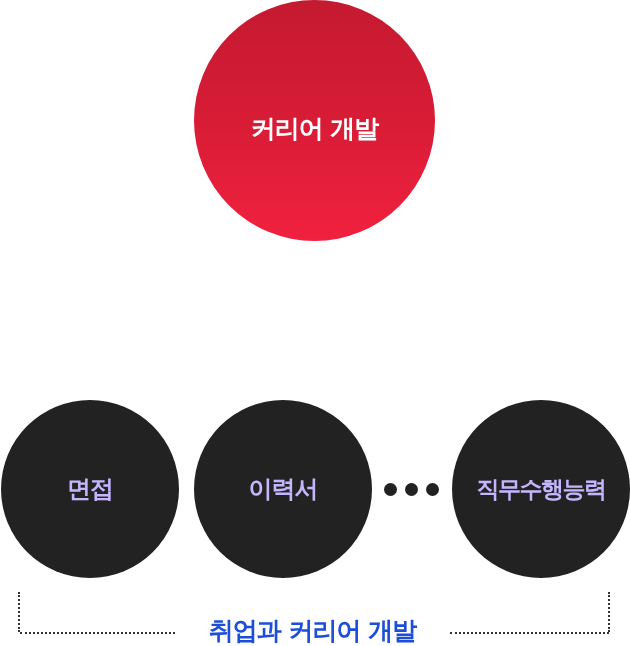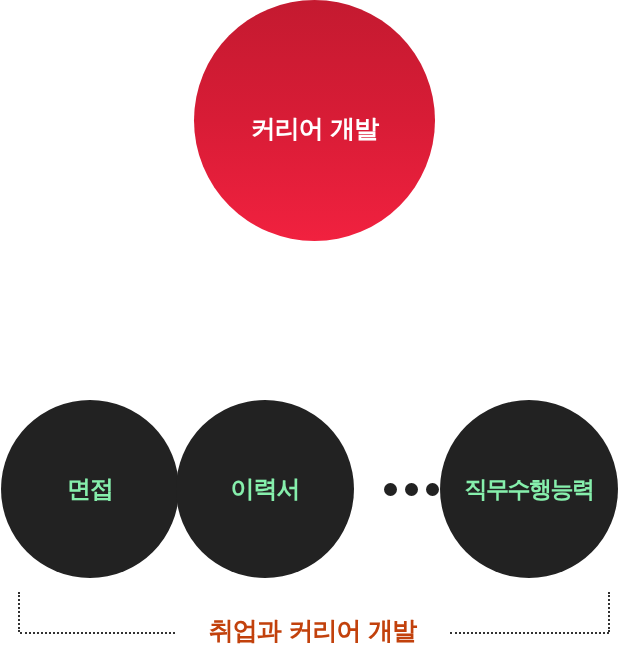--- a/index.html
+++ b/index.html
@@ -5,36 +5,36 @@
   html, body { margin:0; padding:0; background:#ffffff; }
   body { width:630px; height:646px; position:relative; overflow:hidden;
          font-family:"DejaVu Sans", "Liberation Sans", sans-serif; }
   .circle { position:absolute; border-radius:50%; display:flex; align-items:center;
             justify-content:center; text-align:center; color:#ffffff; font-weight:bold; }
   .hub { left:194px; top:0px; width:241px; height:241px;
          background:linear-gradient(180deg, #c41a30 0%, #d81c36 50%, #f1213f 100%);
          font-size:25px; line-height:36px; letter-spacing:-1px; }
   .hub .inner { display:flex; flex-direction:column; margin-top:17px; }
   .node { top:400px; width:178px; height:178px; background:#222222;
-          font-size:24px; letter-spacing:-1px; color:#86efac; }
+          font-size:24px; letter-spacing:-1px; color:#c4b5fd; }
   .n1 { left:1px; }
-  .n2 { left:176px; }
-  .n3 { left:440px; }
+  .n2 { left:194px; }
+  .n3 { left:452px; }
   .n3 span { font-size:23px; letter-spacing:-1.5px; }
   .ellipsis { position:absolute; left:384px; top:483px; display:flex; gap:8px; }
   .dot { width:13px; height:13px; border-radius:50%; background:#222222; }
   .bracket-v { position:absolute; top:592px; height:40px; width:0;
                border-left:2px dotted #333; }
   .bv-left { left:18px; }
   .bv-right { left:608px; }
   .bracket-h { position:absolute; top:632px; height:0; border-top:2px dotted #333; }
   .bh-left { left:20px; width:155px; }
   .bh-right { left:450px; width:159px; }
   .caption { position:absolute; left:175px; width:275px; top:614px; text-align:center;
-             font-size:25px; font-weight:bold; color:#c2410c; letter-spacing:-1px; }
+             font-size:25px; font-weight:bold; color:#1d4ed8; letter-spacing:-1px; }
 </style>
 </head>
 <body>
 
 <div class="circle hub">
   <div class="inner">
     <span>커리어 개발</span>
   </div>
 </div>
 

